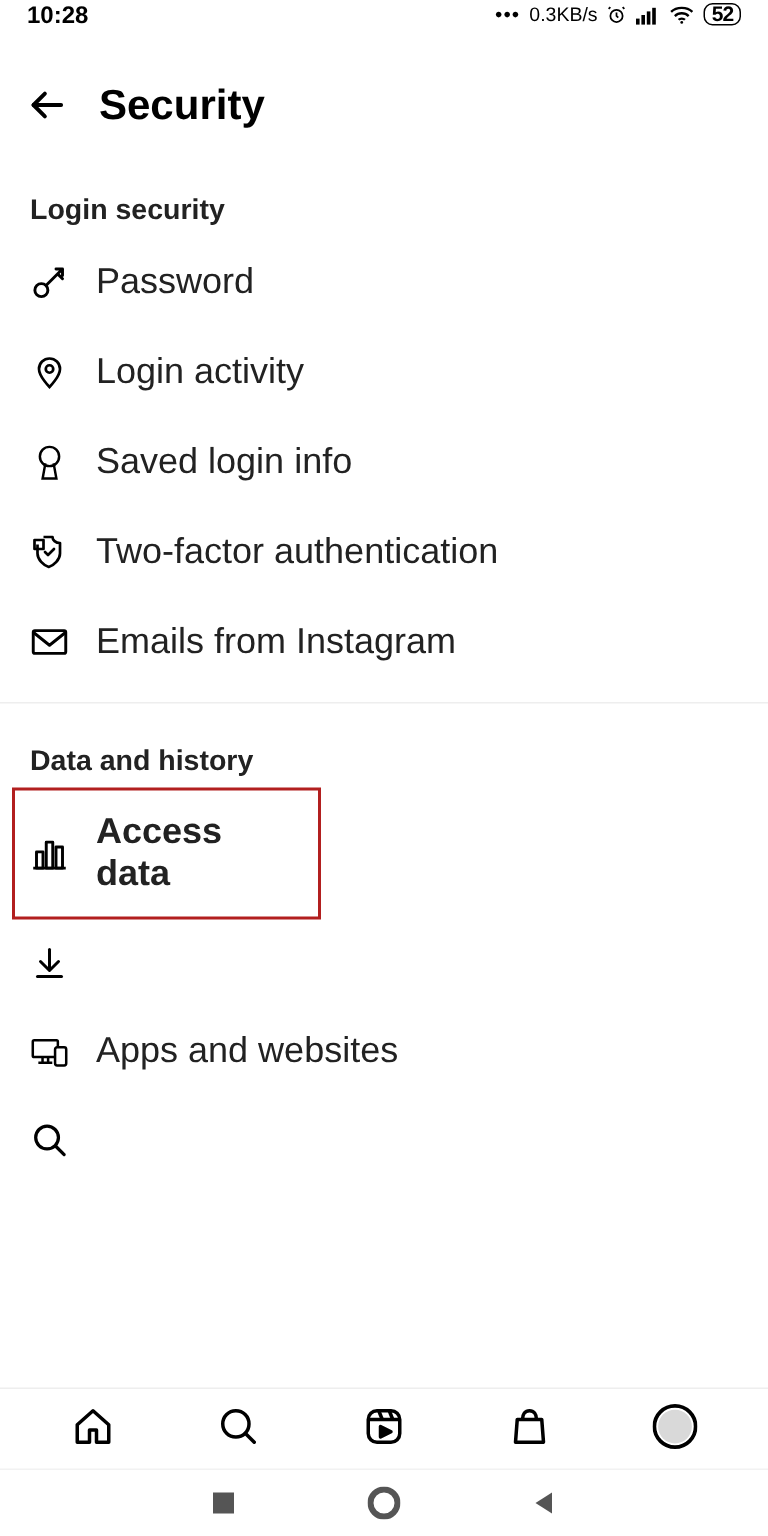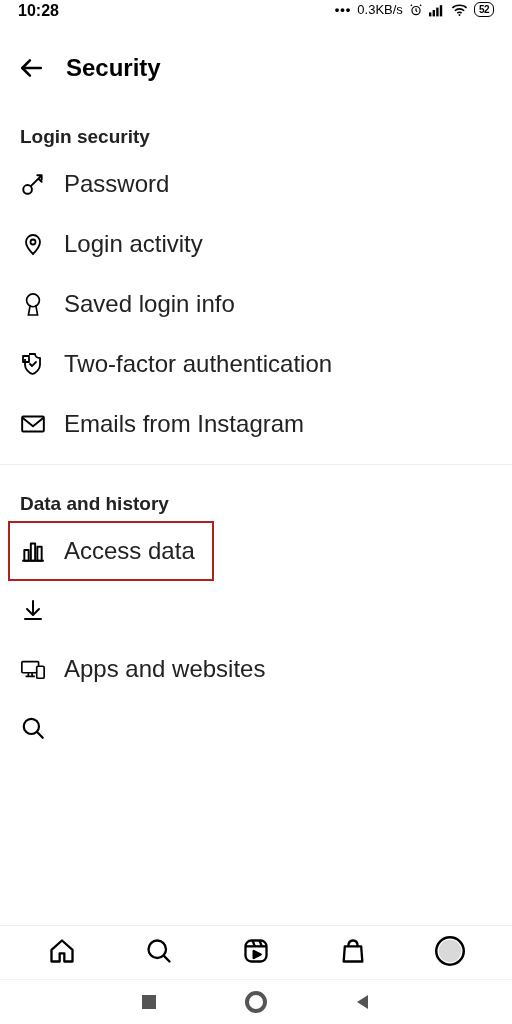--- a/index.html
+++ b/index.html
@@ -24,21 +24,21 @@
   .status-right { display: flex; align-items: center; gap: 6px; font-size: 13px; }
   .status-right svg { display: block; }
 
   .header {
     display: flex;
     align-items: center;
     gap: 22px;
     padding: 24px 18px 16px 18px;
   }
   .header .back { width: 26px; height: 26px; display:flex; align-items:center; justify-content:center; }
-  .header h1 { margin: 0; font-size: 24px; font-weight: 700; }
+  .header h1 { margin: 0; font-size: 28px; font-weight: 700; }
 
   .section-title {
     font-size: 19px;
     font-weight: 600;
     padding: 28px 37px 6px 20px;
     color: #222;
   }
   .row {
     display: flex;
     align-items: center;
@@ -48,20 +48,21 @@
   .row .icon { width: 26px; height: 26px; display:flex; align-items:center; justify-content:center; }
   .row .icon svg { display:block; }
   .row .label { font-size: 24px; color: #222; }
 
   .highlight {
     border: 2px solid #b21f1f;
     margin: 0 2px 0 8px;
     padding: 14px 10px;
     width: 206px;
     box-sizing: border-box;
+    font-weight: bold;
   }
 
   .divider { height: 1px; background: #eee; margin-top: 10px; }
 
   .appbar {
     position: absolute;
     bottom: 48px;
     left: 0; right: 0;
     display: flex;
     justify-content: space-around;
@@ -81,21 +82,21 @@
     align-items: center;
     gap: 88px;
     border-top: 1px solid #f2f2f2;
     background: #fff;
   }
   .sysnav svg { display:block; }
 
   .battery {
     border: 1.5px solid #000;
     border-radius: 6px;
-    font-size: 10px;
+    font-size: 14px;
     font-weight: 600;
     padding: 0 4px;
     line-height: 13px;
     letter-spacing: -0.5px;
   }
   .dots { font-weight: 900; letter-spacing: 1px; }
 </style>
 </head>
 <body>
 

